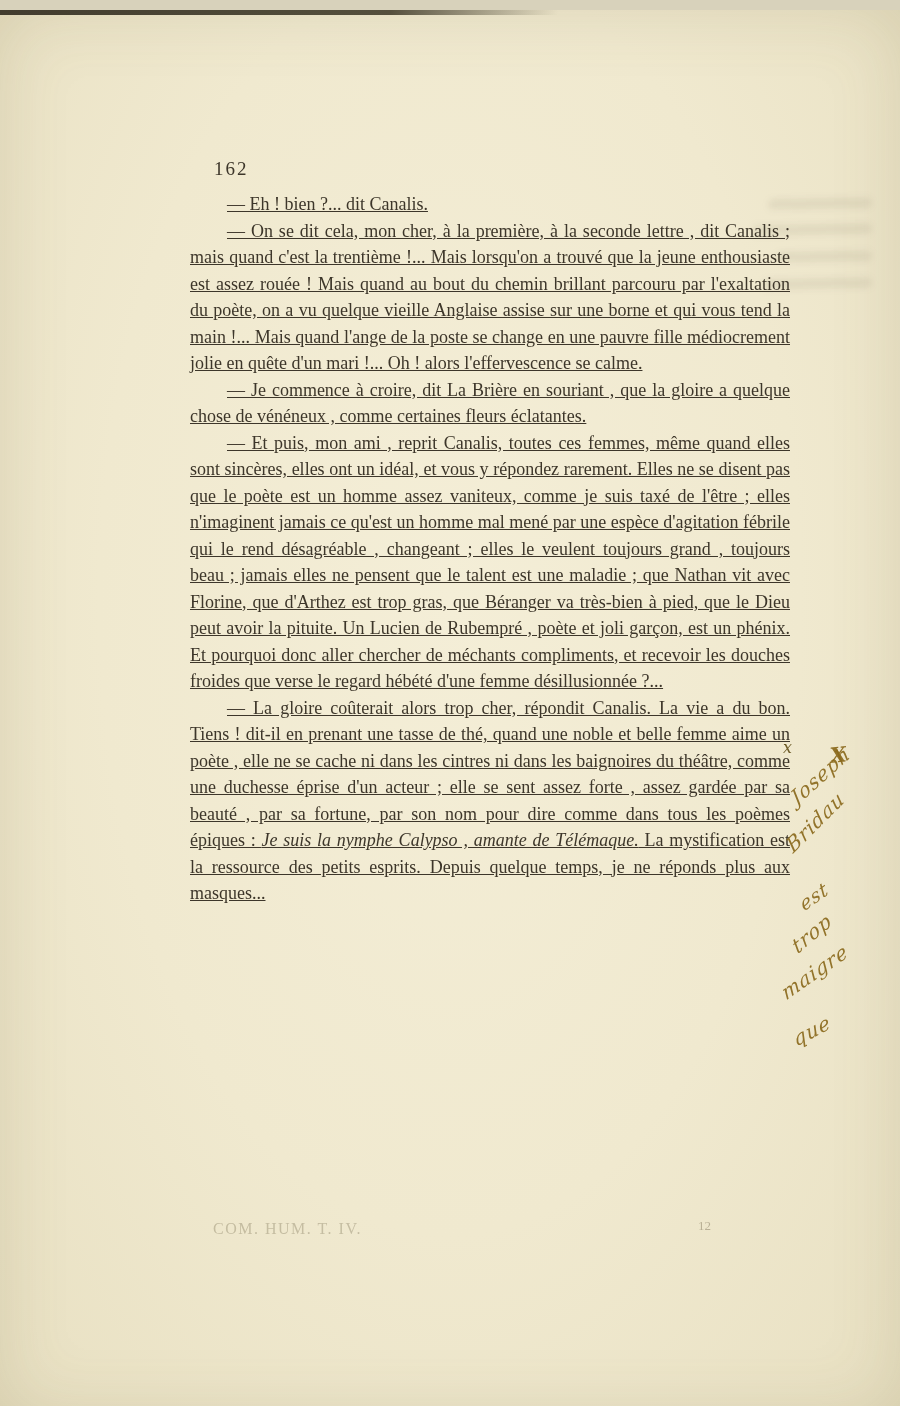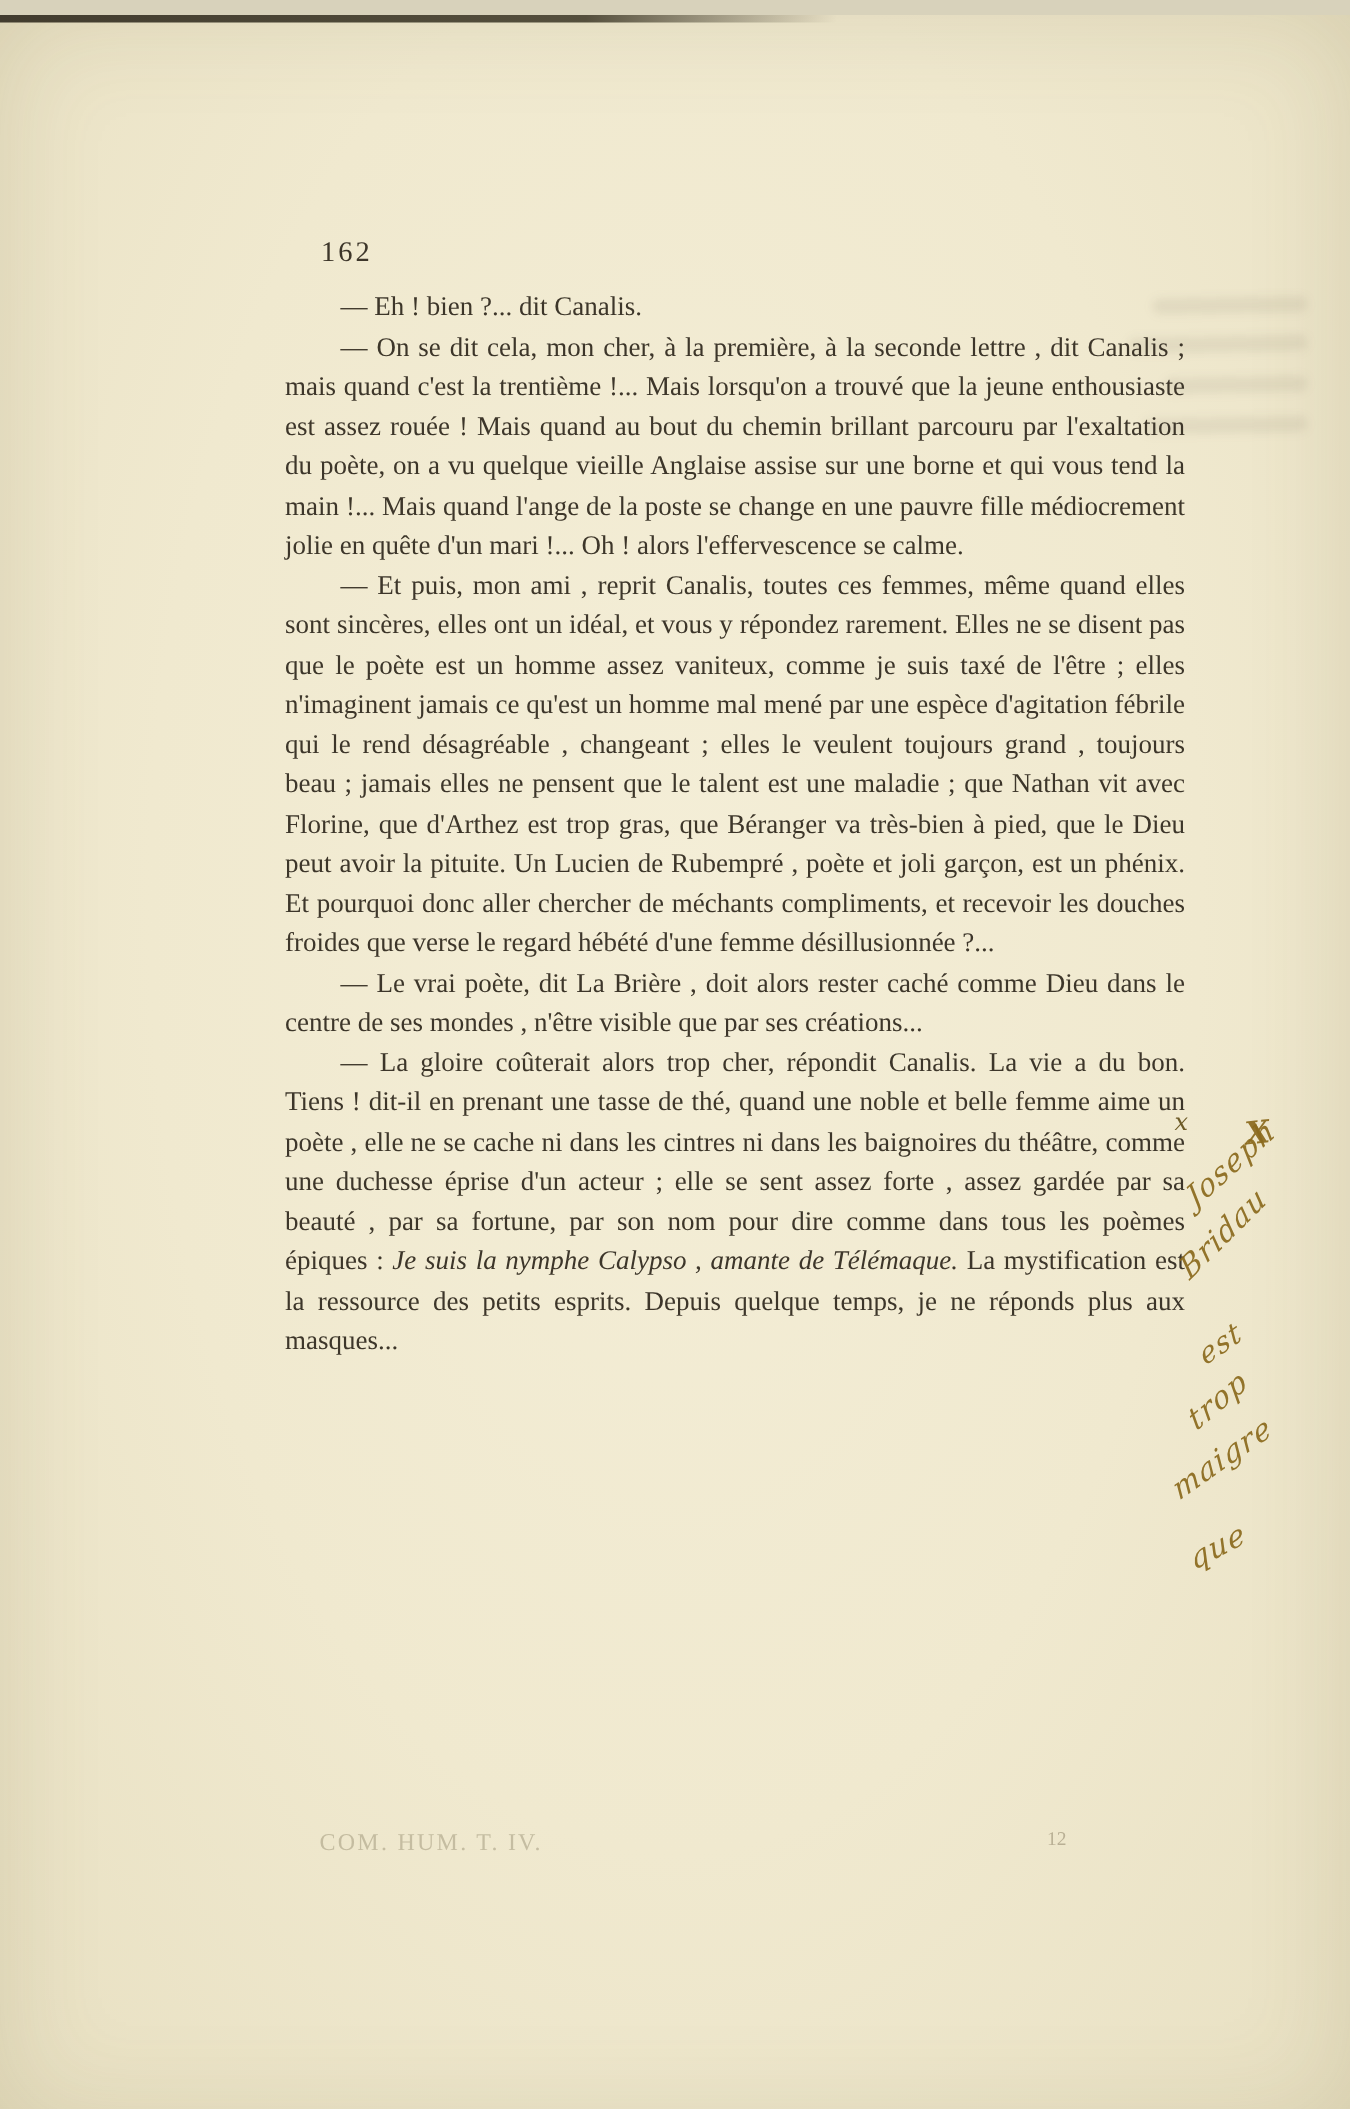--- a/index.html
+++ b/index.html
@@ -48,21 +48,21 @@
   }
 
   
   .text-block {
     position: absolute; left: 190px; top: 181px; width: 600px;
     font-size: 18px; line-height: 26.5px;
     text-align: justify;
     hyphens: auto;
     -webkit-hyphens: auto;
   }
-  .text-block p { margin: 0; text-indent: 37px; }
+  .text-block p { margin: 0; text-indent: 37px; text-decoration: underline; }
   .text-block em { font-style: italic; }
 
   
   .margin-note {
     position: absolute;
     font-family: "DejaVu Serif", serif;
     font-style: italic;
     color: #8b6a1d;
     opacity: 0.92;
     letter-spacing: 1px;
@@ -106,22 +106,22 @@
   <div class="smudge s0"></div>
   <div class="smudge s1"></div>
   <div class="smudge s2"></div>
   <div class="smudge s3"></div>
 
   <span class="pagenum">162</span>
 
   <main class="text-block">
     <p>— Eh&nbsp;! bien&nbsp;?... dit Canalis.</p>
     <p>— On se dit cela, mon cher, à la première, à la seconde lettre&nbsp;, dit Canalis&nbsp;; mais quand c'est la trentième&nbsp;!... Mais lorsqu'on a trouvé que la jeune enthousiaste est assez rouée&nbsp;! Mais quand au bout du chemin brillant parcouru par l'exaltation du poète, on a vu quelque vieille Anglaise assise sur une borne et qui vous tend la main&nbsp;!... Mais quand l'ange de la poste se change en une pauvre fille médiocrement jolie en quête d'un mari&nbsp;!... Oh&nbsp;! alors l'effervescence se calme.</p>
+    <p>— Je commence à croire, dit La Brière en souriant&nbsp;, que la gloire a quelque chose de vénéneux&nbsp;, comme certaines fleurs éclatantes.</p>
     <p>— Et puis, mon ami&nbsp;, reprit Canalis, toutes ces femmes, même quand elles sont sincères, elles ont un idéal, et vous y répondez rarement. Elles ne se disent pas que le poète est un homme assez vaniteux, comme je suis taxé de l'être&nbsp;; elles n'imaginent jamais ce qu'est un homme mal mené par une espèce d'agitation fébrile qui le rend désagréable&nbsp;, changeant&nbsp;; elles le veulent toujours grand&nbsp;, toujours beau&nbsp;; jamais elles ne pensent que le talent est une maladie&nbsp;; que Nathan vit avec Florine, que d'Arthez est trop gras, que Béranger va très-bien à pied, que le Dieu peut avoir la pituite. Un Lucien de Rubempré&nbsp;, poète et joli garçon, est un phénix. Et pourquoi donc aller chercher de méchants compliments, et recevoir les douches froides que verse le regard hébété d'une femme désillusionnée&nbsp;?...</p>
-    <p>— Le vrai poète, dit La Brière&nbsp;, doit alors rester caché comme Dieu dans le centre de ses mondes&nbsp;, n'être visible que par ses créations...</p>
     <p><span>— La gloire coûterait alors trop cher, répondit Canalis. La vie a du bon. Tiens&nbsp;! dit-il en prenant une tasse de thé, quand une noble et belle femme aime un poète&nbsp;, elle ne se cache ni dans les cintres ni dans les baignoires du théâtre, comme une duchesse éprise d'un acteur&nbsp;; elle se sent assez forte&nbsp;, assez gardée par sa beauté&nbsp;, par sa fortune, par son nom pour dire comme dans tous les poèmes épiques&nbsp;: </span><em>Je suis la nymphe Calypso&nbsp;, amante de Télémaque.</em><span> La mystification est la ressource des petits esprits. Depuis quelque temps, je ne réponds plus aux masques...</span></p>
   </main>
 
   <span class="inline-cross">x</span>
 
   <span class="margin-note m0">X</span>
   <span class="margin-note m1">Joseph</span>
   <span class="margin-note m2">Bridau</span>
   <span class="margin-note m3">est</span>
   <span class="margin-note m4">trop</span>

